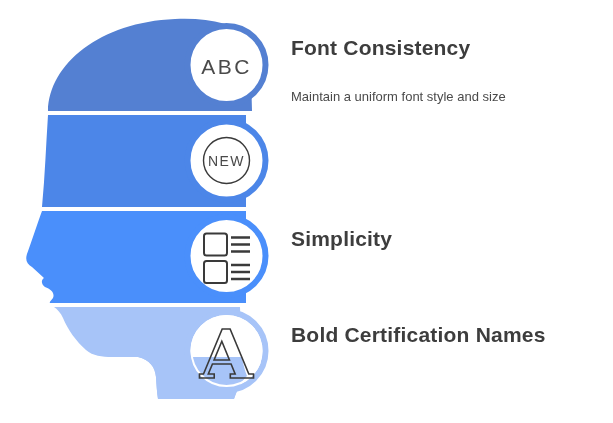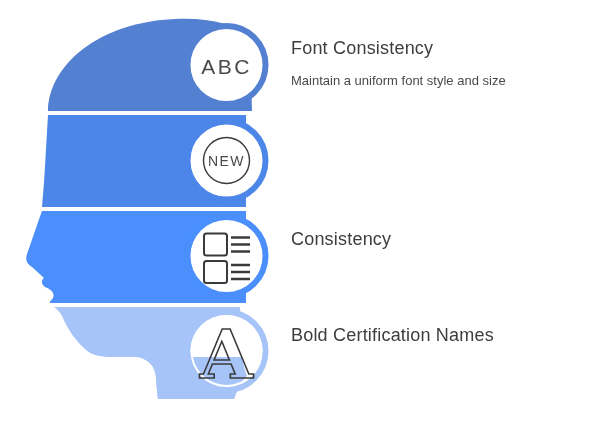--- a/index.html
+++ b/index.html
@@ -6,25 +6,25 @@
   body{
     width:613px;height:423px;
     background:var(--background,#fff);
     font-family:"Liberation Sans",sans-serif;
     position:relative;overflow:hidden;
   }
   .stage{position:absolute;inset:0;}
   svg{position:absolute;left:0;top:0;}
   .item{position:absolute;left:291px;width:315px;}
   .item-title{
-    font-size:18px;font-weight:normal;line-height:20px;
+    font-size:21px;font-weight:bold;line-height:20px;
     color:var(--title,#3d3d3d);letter-spacing:.2px;
   }
   .item-desc{
-    margin-top:15px;font-size:13px;line-height:16px;
+    margin-top:31px;font-size:13px;line-height:16px;
     color:var(--subtitle,#4a4a4a);
   }
   .ring{fill:none;stroke-width:7;}
   .white-circle{fill:#ffffff;stroke:#ffffff;stroke-width:2;}
   .white-arc{fill:none;stroke:#ffffff;stroke-width:2;}
   .icon-stroke{fill:none;stroke:var(--icon_stroke,#3a3a3a);}
   .icon-line{stroke:var(--icon_stroke,#3a3a3a);stroke-width:2.5;}
   .icon-text{
     fill:var(--icon_text,#4a4a4a);
     font-family:"Liberation Sans",sans-serif;
@@ -96,20 +96,20 @@
     </g>
   </svg>
 
   <div class="item item-row1">
     <div class="item-title">Font Consistency</div>
     <div class="item-desc">Maintain a uniform font style and size</div>
   </div>
 
 
   <div class="item item-row3">
-    <div class="item-title">Consistency</div>
+    <div class="item-title">Simplicity</div>
   </div>
 
   <div class="item item-row4">
     <div class="item-title">Bold Certification Names</div>
   </div>
 
 </div>
 
 </body></html>

